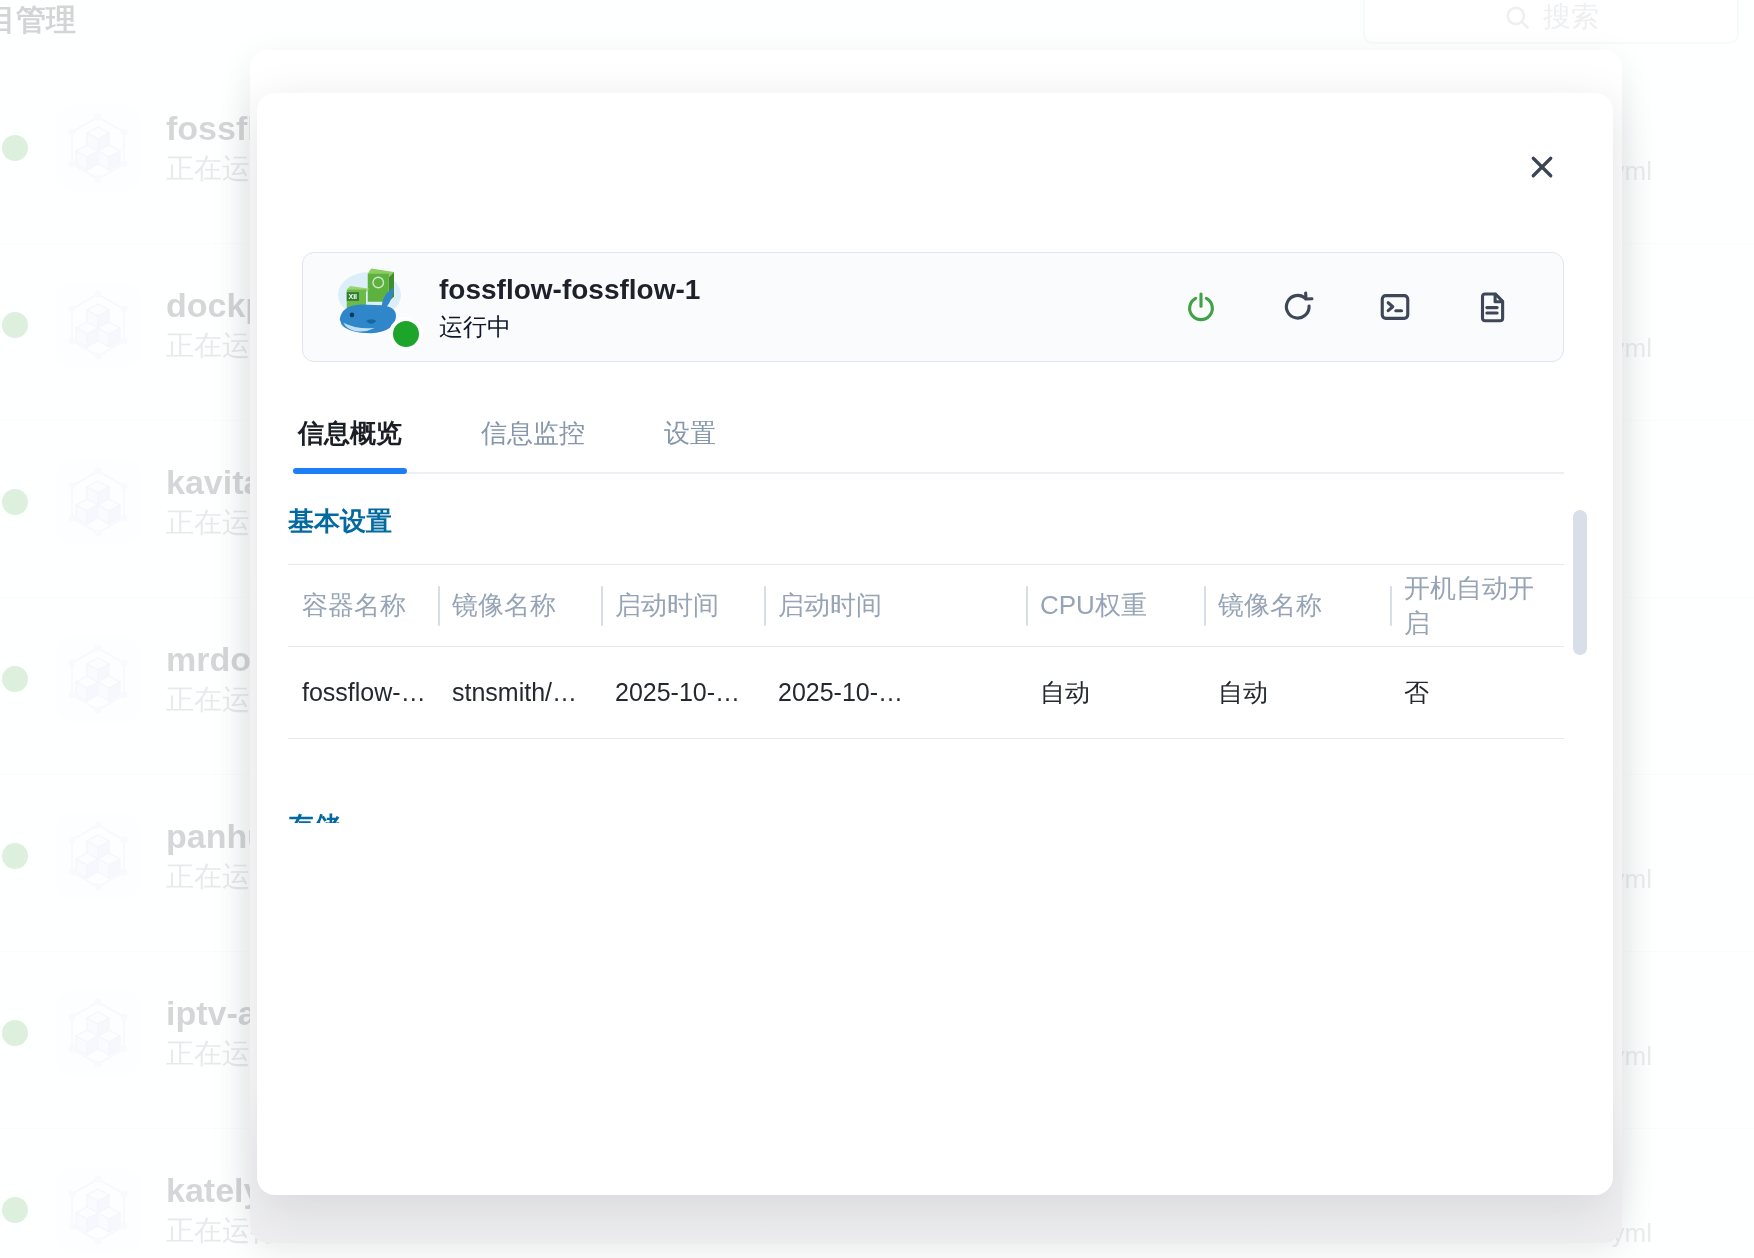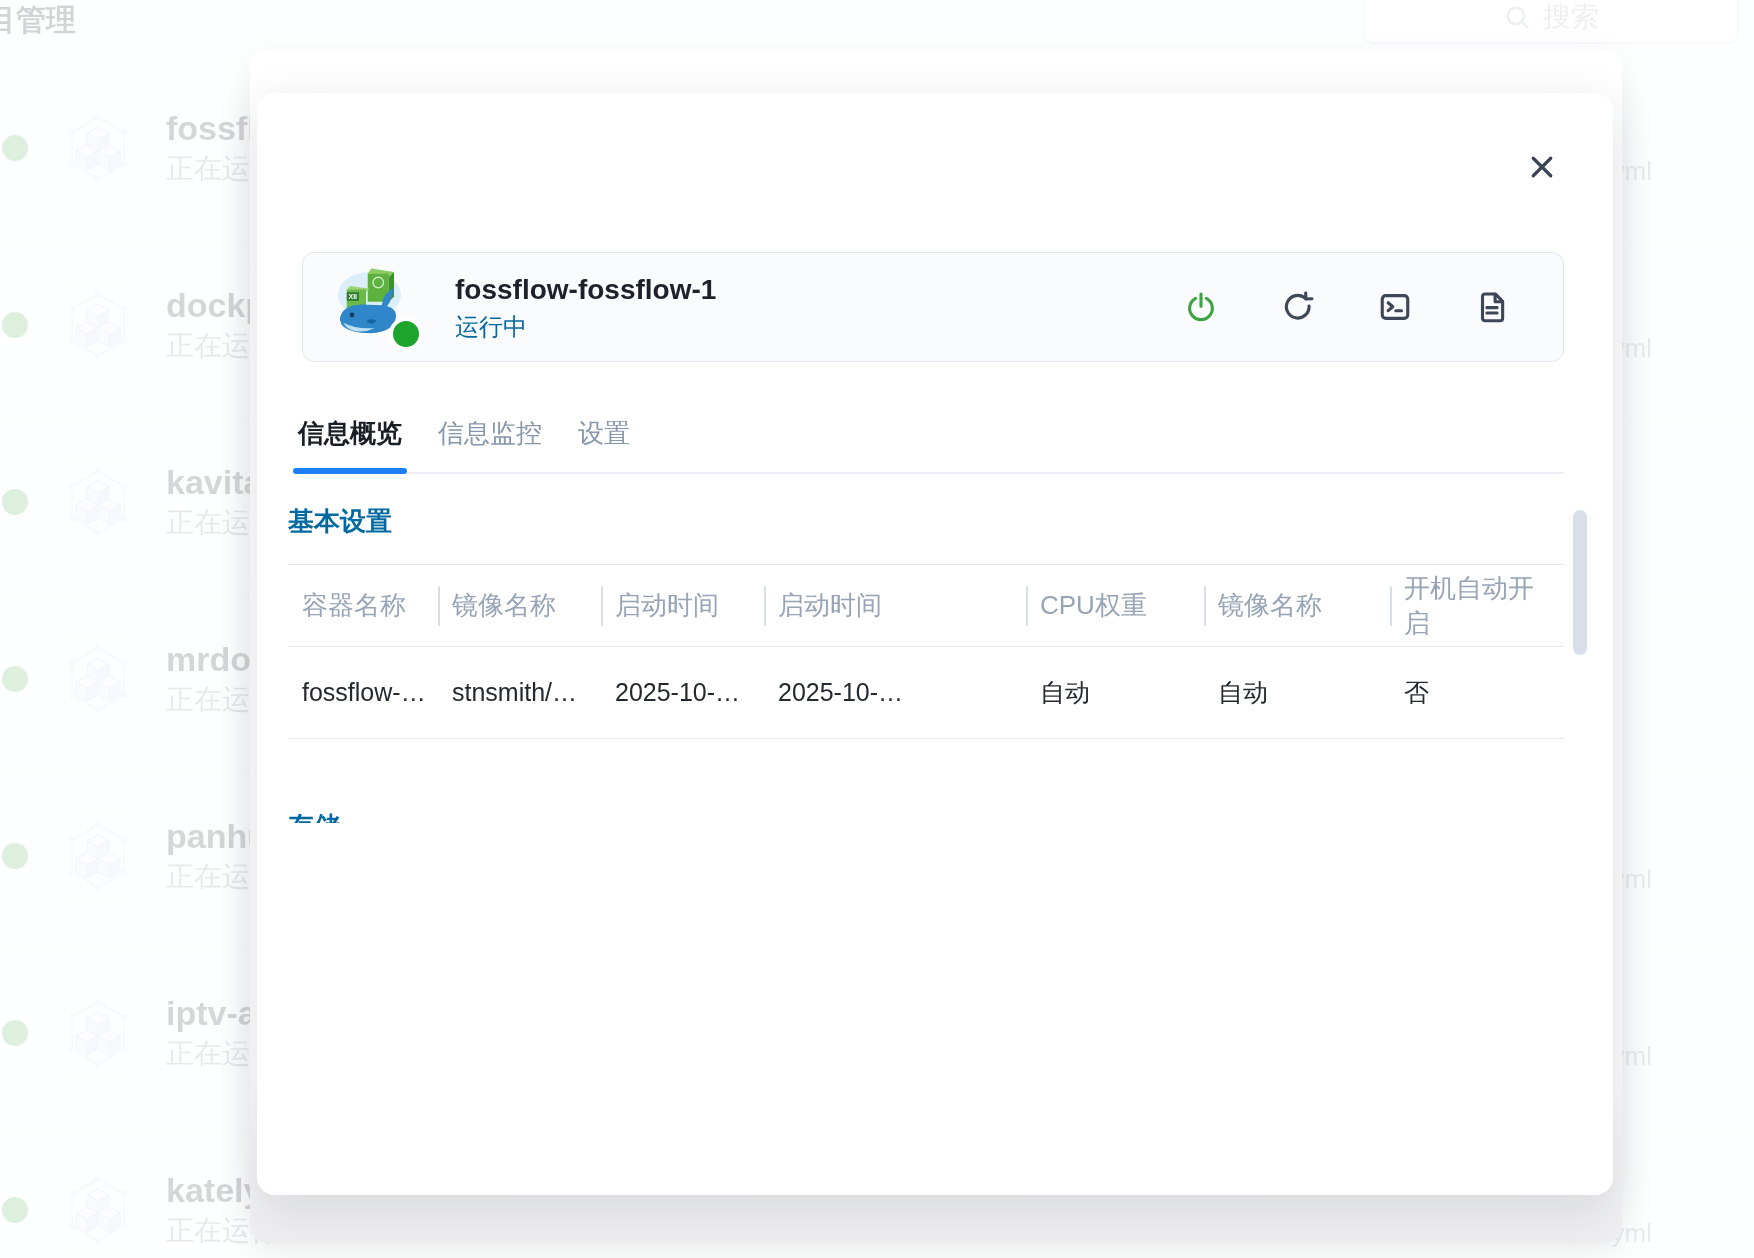--- a/index.html
+++ b/index.html
@@ -56,29 +56,29 @@
   .card{
     margin:66px 0 0 14px;height:110px;border-radius:12px;
     border:1.5px solid #e0e6ef;background:#fafbfd;box-sizing:border-box;
     display:flex;align-items:center;padding:0 52px 0 28px;
   }
   .whale-wrap{position:relative;width:84px;height:84px;flex:0 0 auto;}
   .whale-dot{
     position:absolute;right:-8px;bottom:-2px;width:26px;height:26px;border-radius:50%;
     background:#1ca42b;border:4px solid #ffffff;box-sizing:content-box;
   }
-  .card-texts{margin-left:40px;}
+  .card-texts{margin-left:24px;}
   .card-name{font-size:28px;font-weight:700;color:#1d2129;line-height:34px;}
-  .card-status{font-size:24px;color:#0369a1;line-height:30px;margin-top:5px;}
+  .card-status{font-size:24px;color:#0f172a;line-height:30px;margin-top:5px;}
   .card-actions{margin-left:auto;display:flex;gap:59px;}
   .icon-btn{width:38px;height:38px;border:none;background:transparent;padding:0;cursor:pointer;
     display:flex;align-items:center;justify-content:center;}
 
   
-  .tabs{margin:56px 0 0 8px;display:flex;gap:32px;border-bottom:2px solid #eceff4;}
+  .tabs{margin:56px 0 0 8px;display:flex;gap:75px;border-bottom:2px solid #eceff4;}
   .tab{
     position:relative;border:none;background:transparent;padding:0 2px 24px 2px;cursor:pointer;
     font-size:26px;color:#8696ab;font-family:inherit;line-height:30px;
   }
   .tab.active{color:#1a1e25;font-weight:700;}
   .tab.active::after{
     content:"";position:absolute;left:-3px;right:-3px;bottom:-2px;height:6px;
     border-radius:3px;background:#1e7ef5;
   }
 

